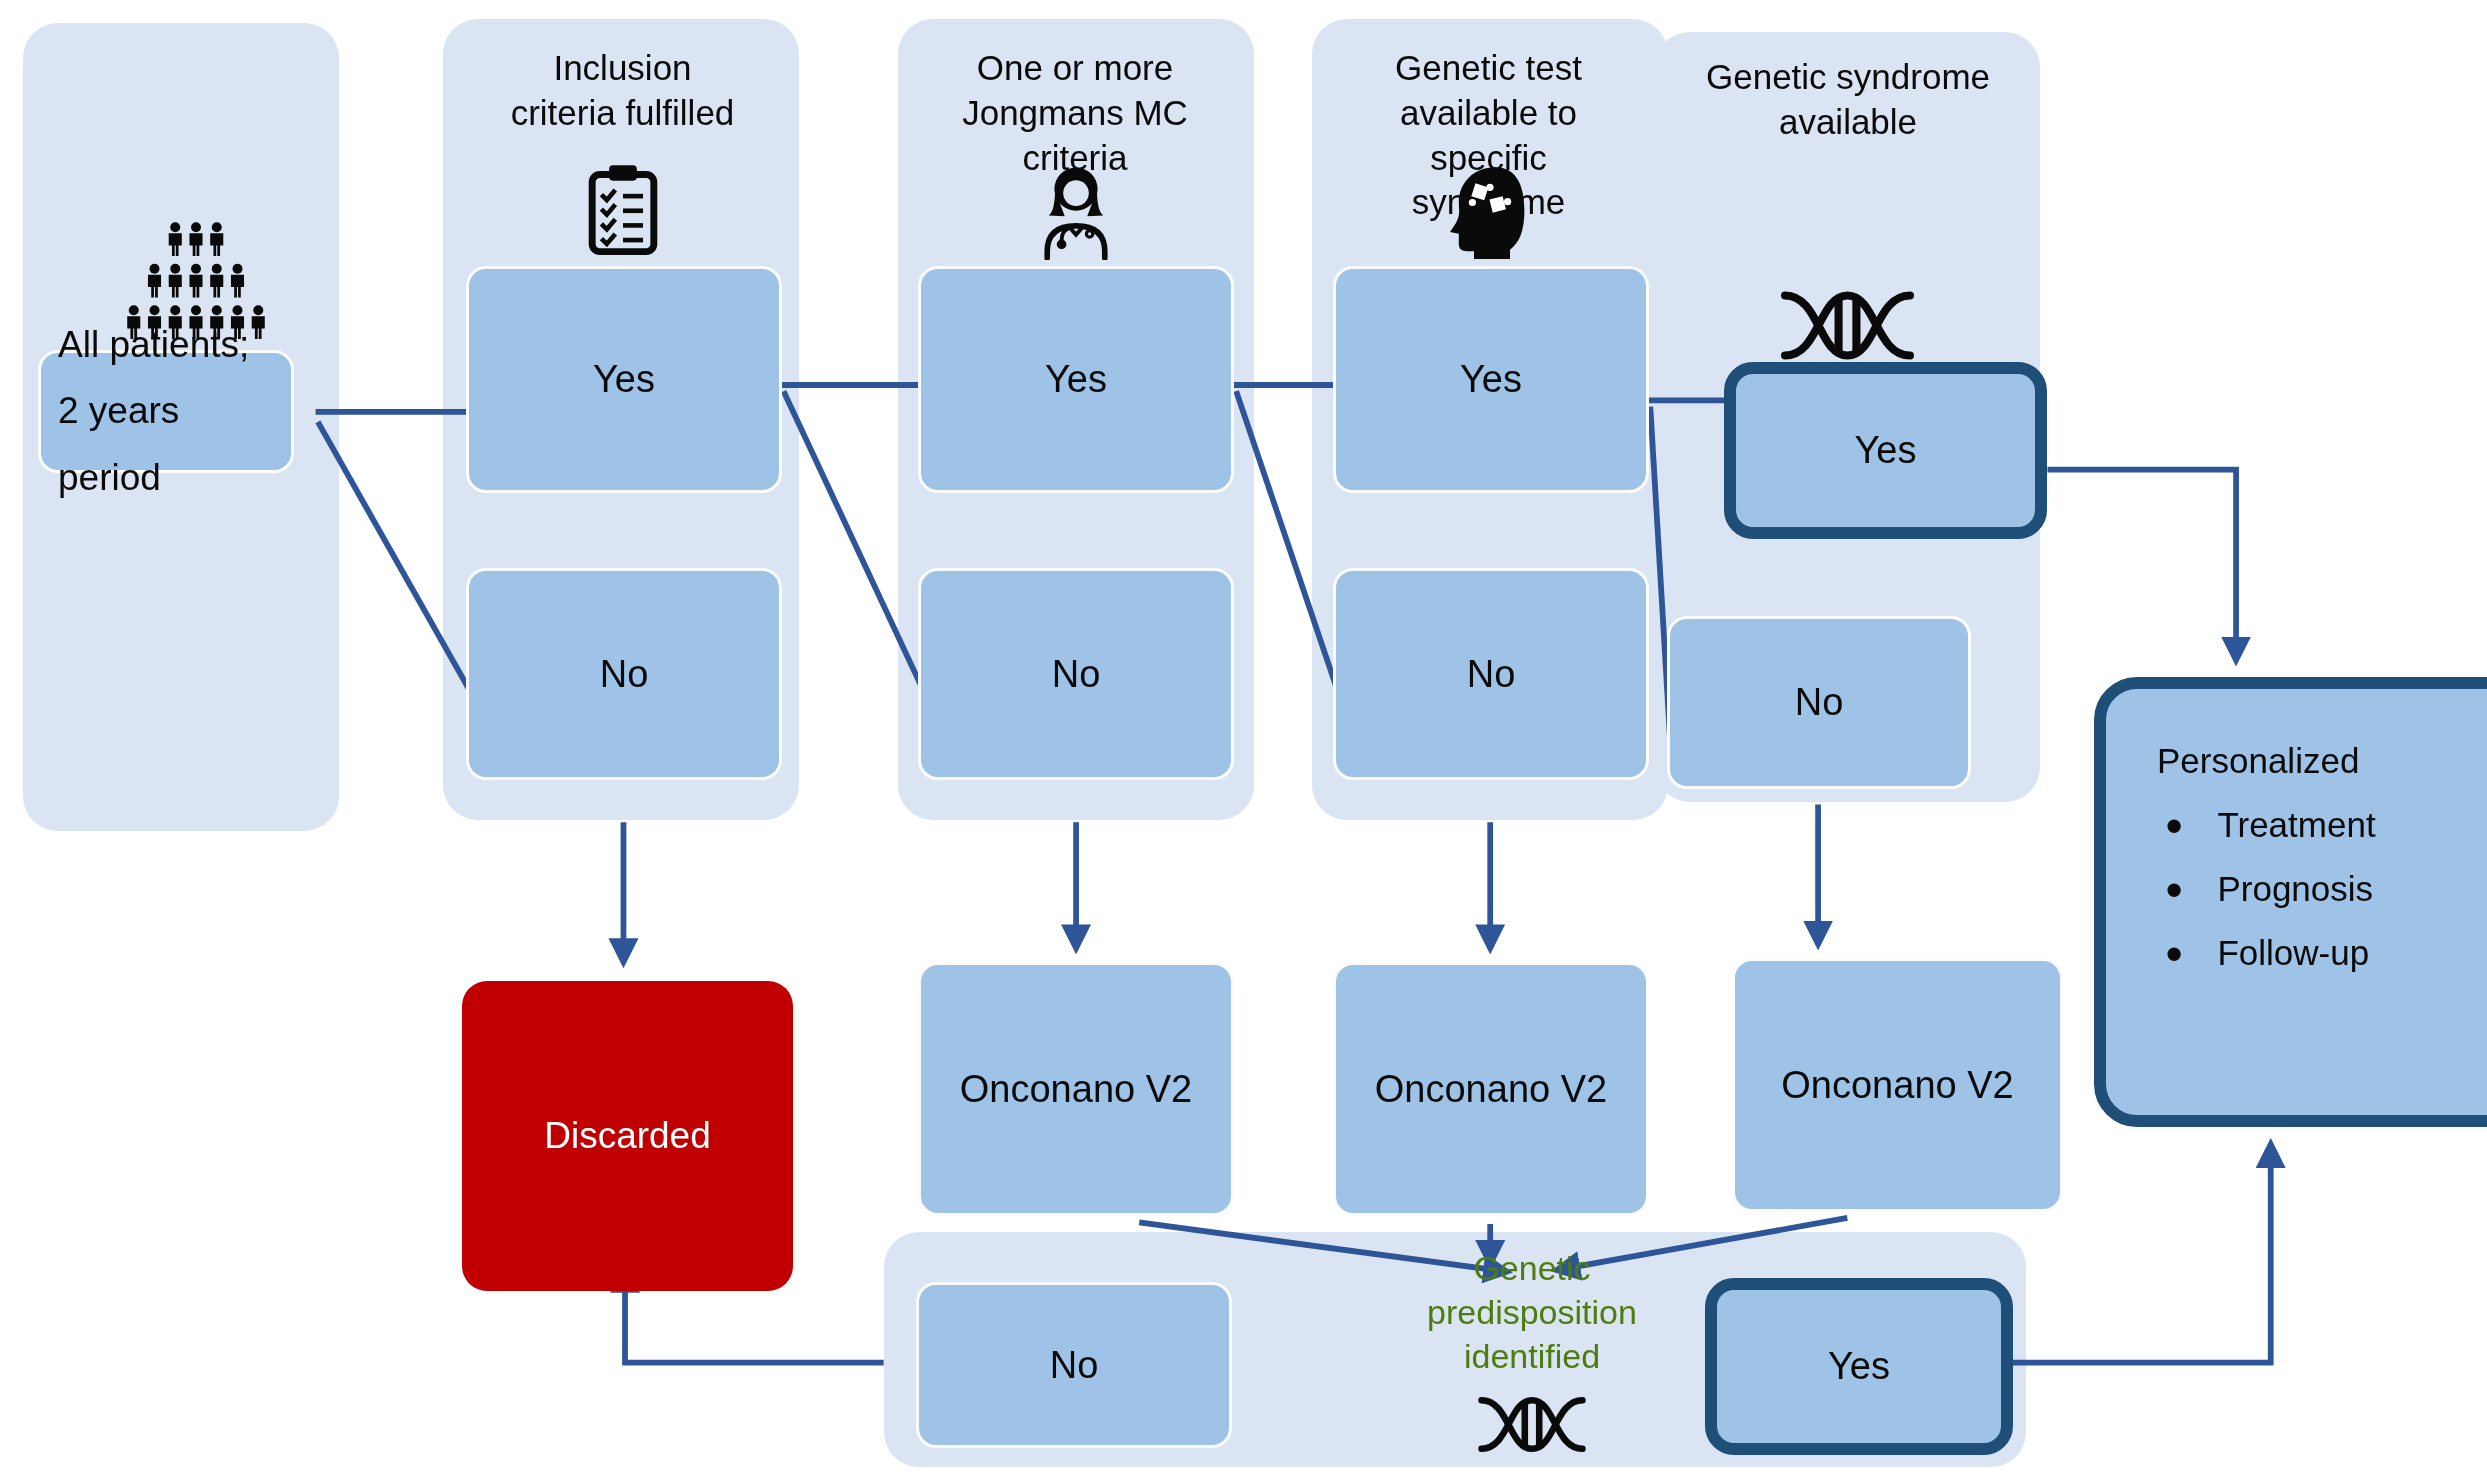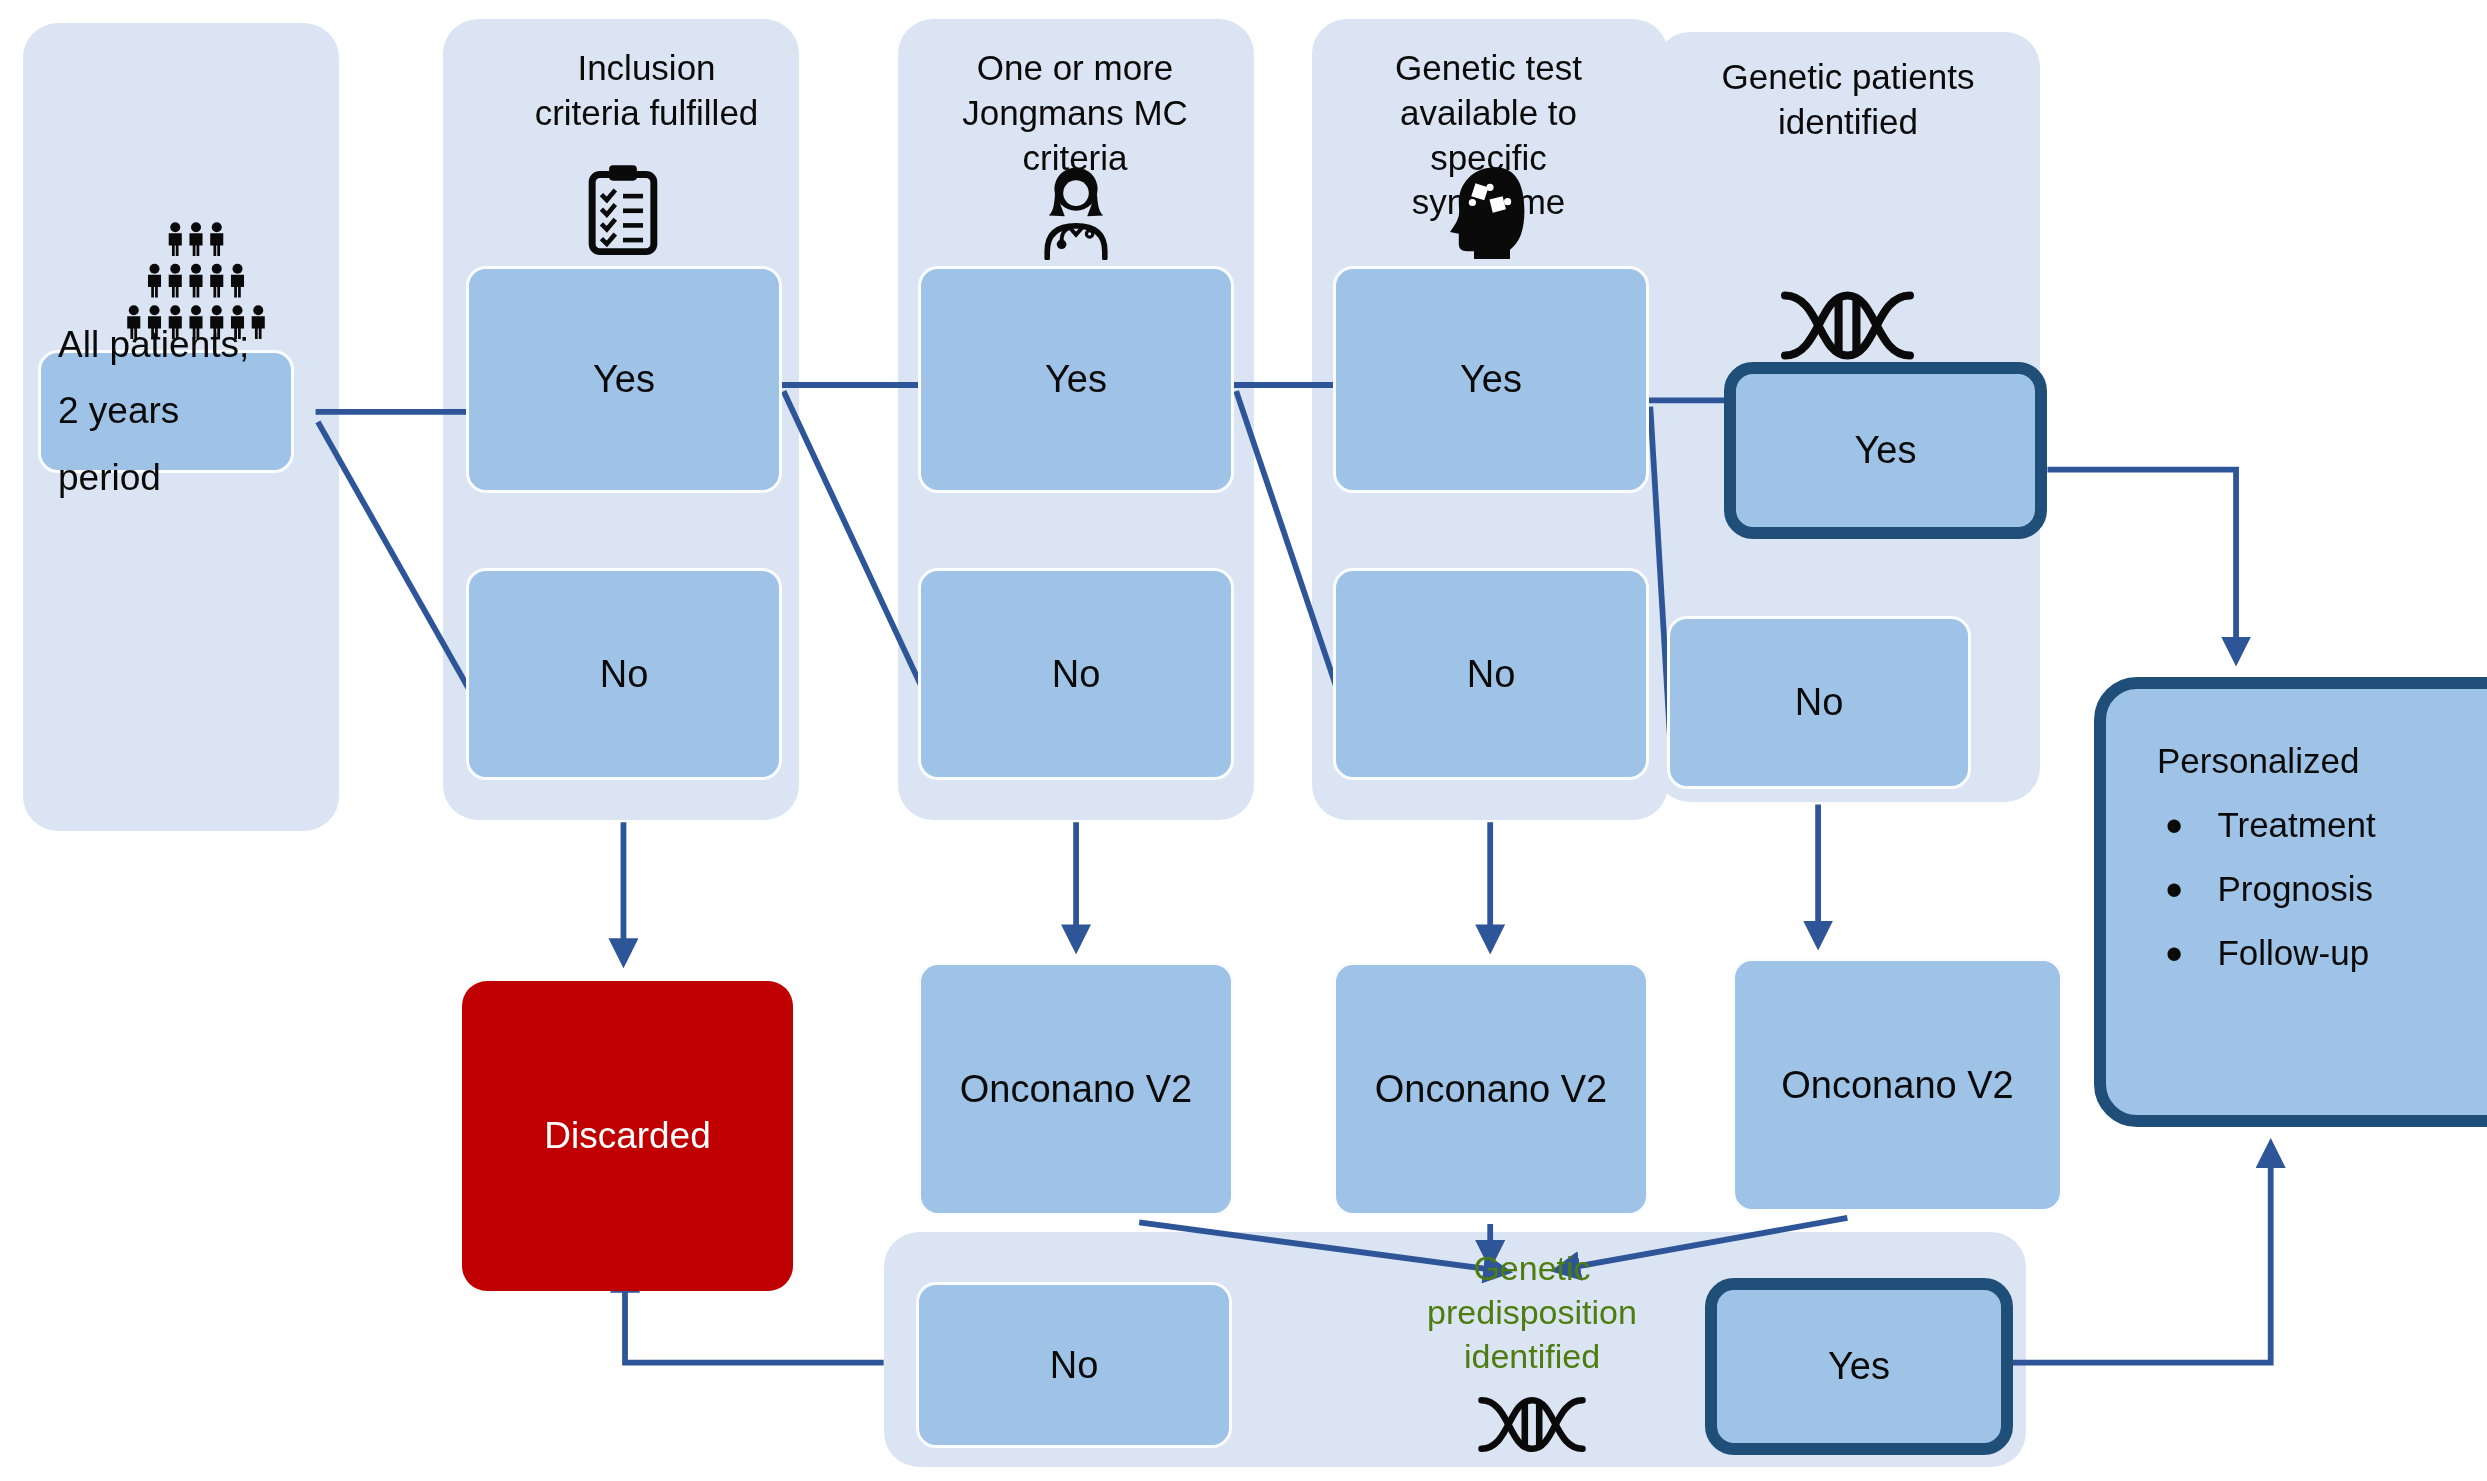--- a/index.html
+++ b/index.html
@@ -99,21 +99,21 @@
         <use href="#prsn" x="122" y="116"></use>
         <use href="#prsn" x="149" y="116"></use>
         <use href="#prsn" x="176" y="116"></use>
     </svg>
   </span>
   <div class="box allpatients" style="left:38px;top:350px;width:256px;height:123px;">
     <span>All patients;</span>
     <span>2 years period</span>
   </div>
 
-  <div class="title" style="left:503px;top:46px;width:239px;margin-left:24px;">Inclusion criteria fulfilled</div>
+  <div class="title" style="left:503px;top:46px;width:239px;">Inclusion criteria fulfilled</div>
   <span class="icon" style="left:586px;top:163px;">
     <svg width="74" height="94" viewBox="0 0 96 120">
       <rect x="8" y="14" width="80" height="100" rx="10" fill="none" stroke="#0a0a0a" stroke-width="9"></rect>
       <rect x="30" y="2" width="36" height="20" rx="5" fill="#0a0a0a"></rect>
       <g stroke="#0a0a0a" stroke-width="6" fill="none">
         <path d="M20,40 l7,7 l11,-13"></path>
           <path d="M48,42 h26"></path>
         <path d="M20,59 l7,7 l11,-13"></path>
           <path d="M48,61 h26"></path>
         <path d="M20,78 l7,7 l11,-13"></path>
@@ -164,21 +164,21 @@
       </g>
     </svg>
   </span>
   <div class="box" style="left:1333px;top:266px;width:316px;height:227px;">
     <span>Yes</span>
   </div>
   <div class="box" style="left:1333px;top:568px;width:316px;height:212px;">
     <span>No</span>
   </div>
 
-  <div class="title" style="left:1694px;top:55px;width:308px;">Genetic patients identified</div>
+  <div class="title" style="left:1694px;top:55px;width:308px;">Genetic syndrome available</div>
   <span class="icon" style="left:1778px;top:289px;">
     <svg width="139" height="73" viewBox="0 0 170 90">
         <use href="#dna-sym"></use>
       </svg>
   </span>
   <div class="box thick" style="left:1724px;top:362px;width:323px;height:177px;">
     <span>Yes</span>
   </div>
   <div class="box" style="left:1667px;top:616px;width:304px;height:173px;">
     <span>No</span>

